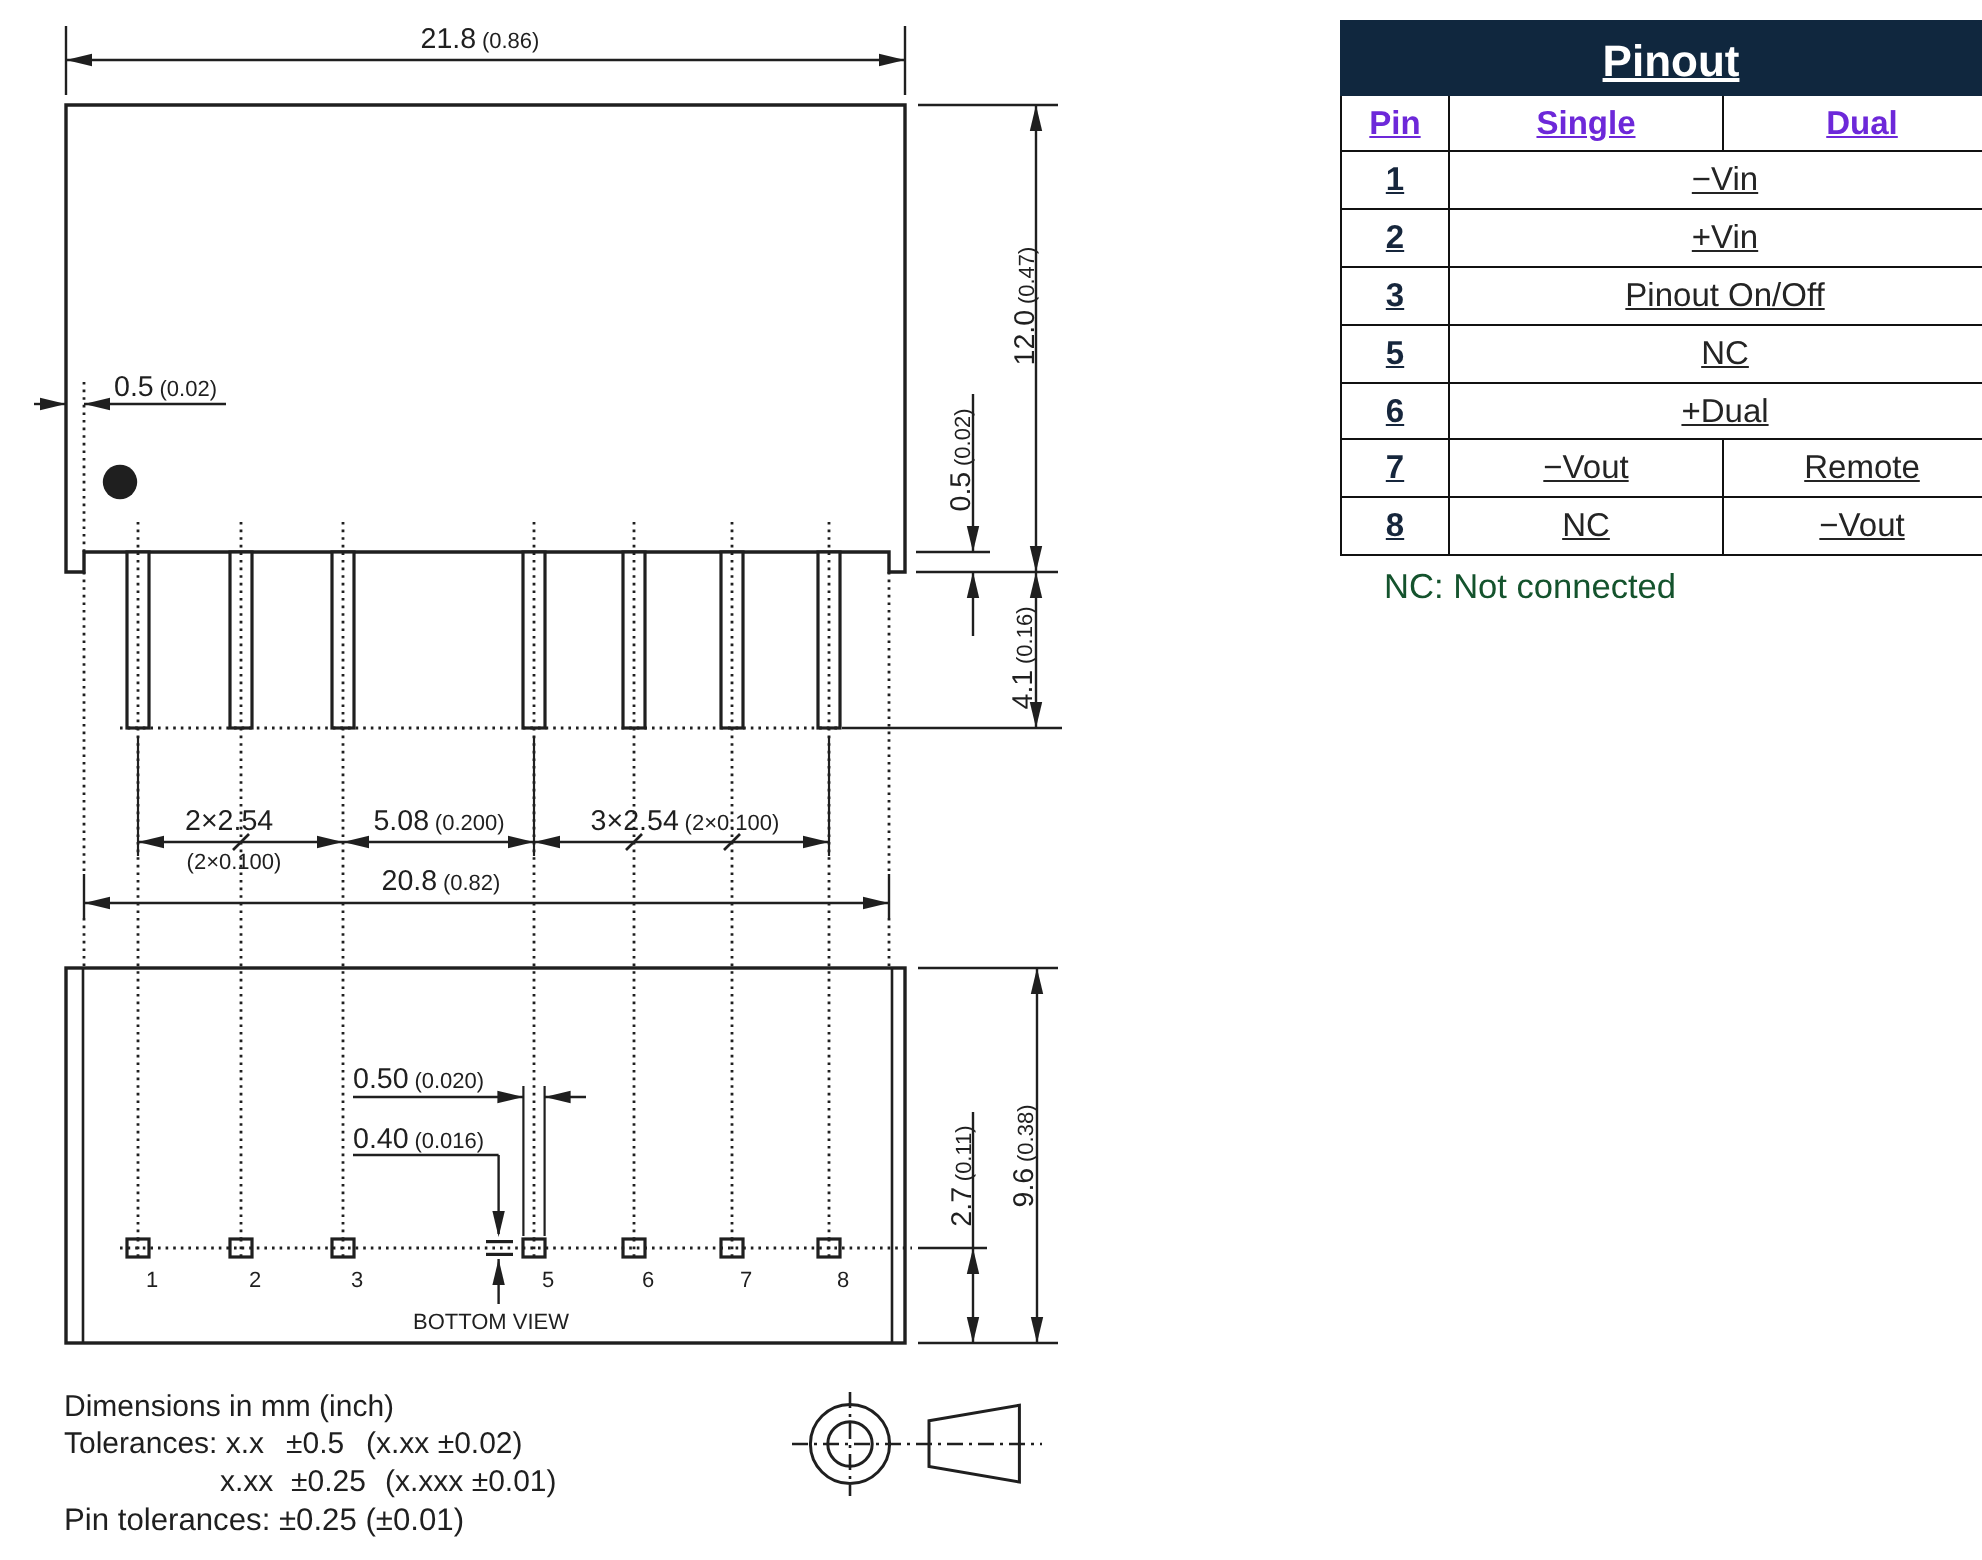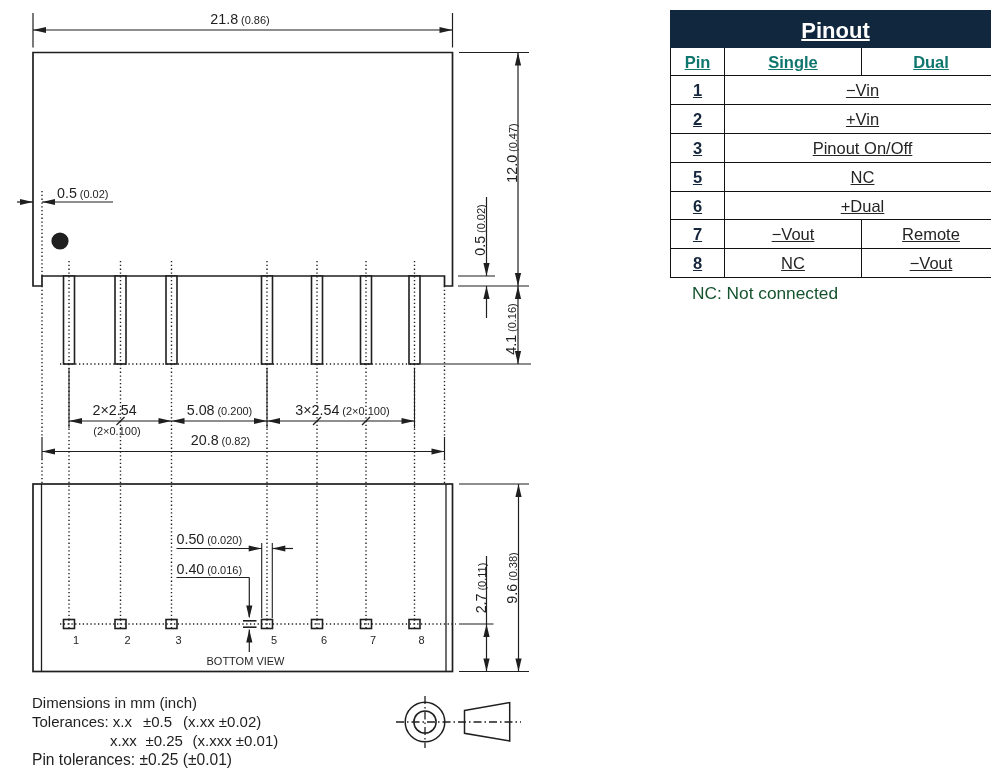--- a/index.html
+++ b/index.html
@@ -2,21 +2,21 @@
 <html><head><meta charset="utf-8">
 <style>
 * { margin:0; padding:0; box-sizing:border-box; }
 html,body { width:991px; height:780px; background:#fff; font-family:"Liberation Sans", sans-serif; }
 #canvas { position:absolute; left:16px; top:0; width:991px; height:644px; }
 svg text { font-family:"Liberation Sans", sans-serif; }
 #tablewrap { position:absolute; left:654px; top:10px; width:330px; }
 table { border-collapse:collapse; width:330px; table-layout:fixed; }
 td { border:1.5px solid #111; text-align:center; vertical-align:middle; font-size:16.5px; color:#242424; padding:3px 0 2px 0;text-decoration:underline; }
 tr.title td { background:#10273e; color:#fff; font-weight:bold; font-size:22px; height:37px; border-color:#10273e; }
-tr.hdr td { font-weight:bold; color:#0f766e; height:28px; }
+tr.hdr td { font-weight:bold; color:#6d28d9; height:28px; }
 tr td { height:28.9px; }
 td.pin { width:54px; }
 td.c1 { width:137px;margin-top:29px; }
 td.c2 { width:139px; }
 td.b { font-weight:bold; color:#16263c; }
 #nc { margin-top:5px; margin-left:22px; font-size:17.3px; color:#14532d; }
 </style></head>
 <body>
 <div id="canvas">
 <svg width="991" height="780" viewBox="0 0 991 780">

